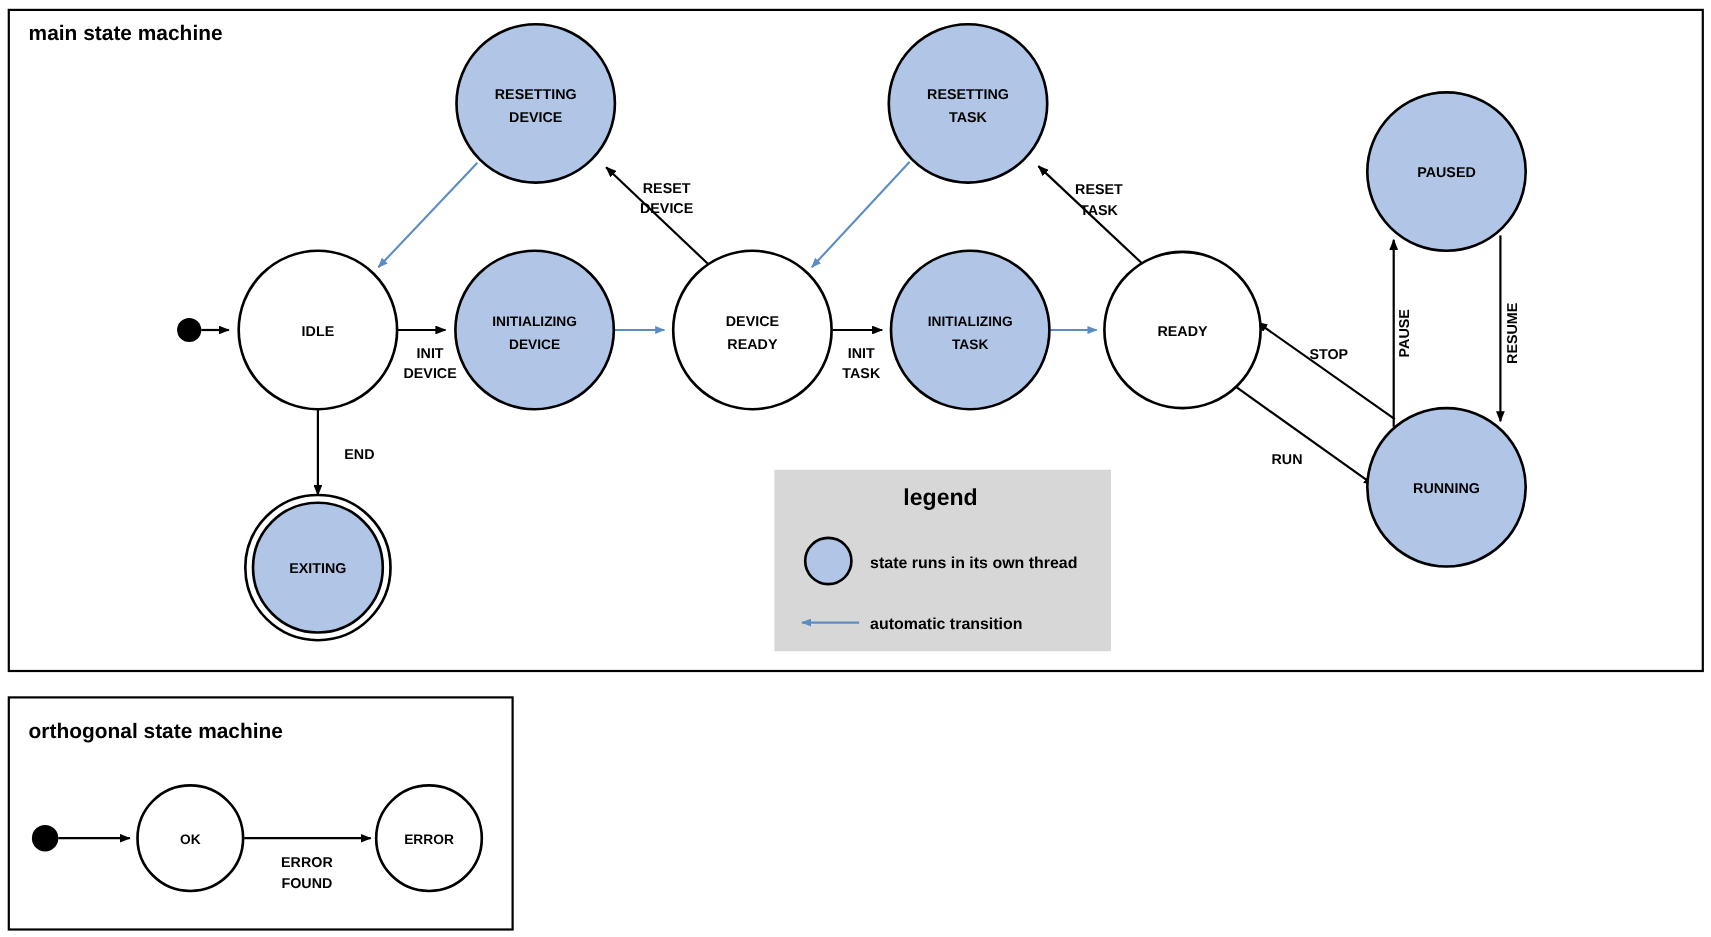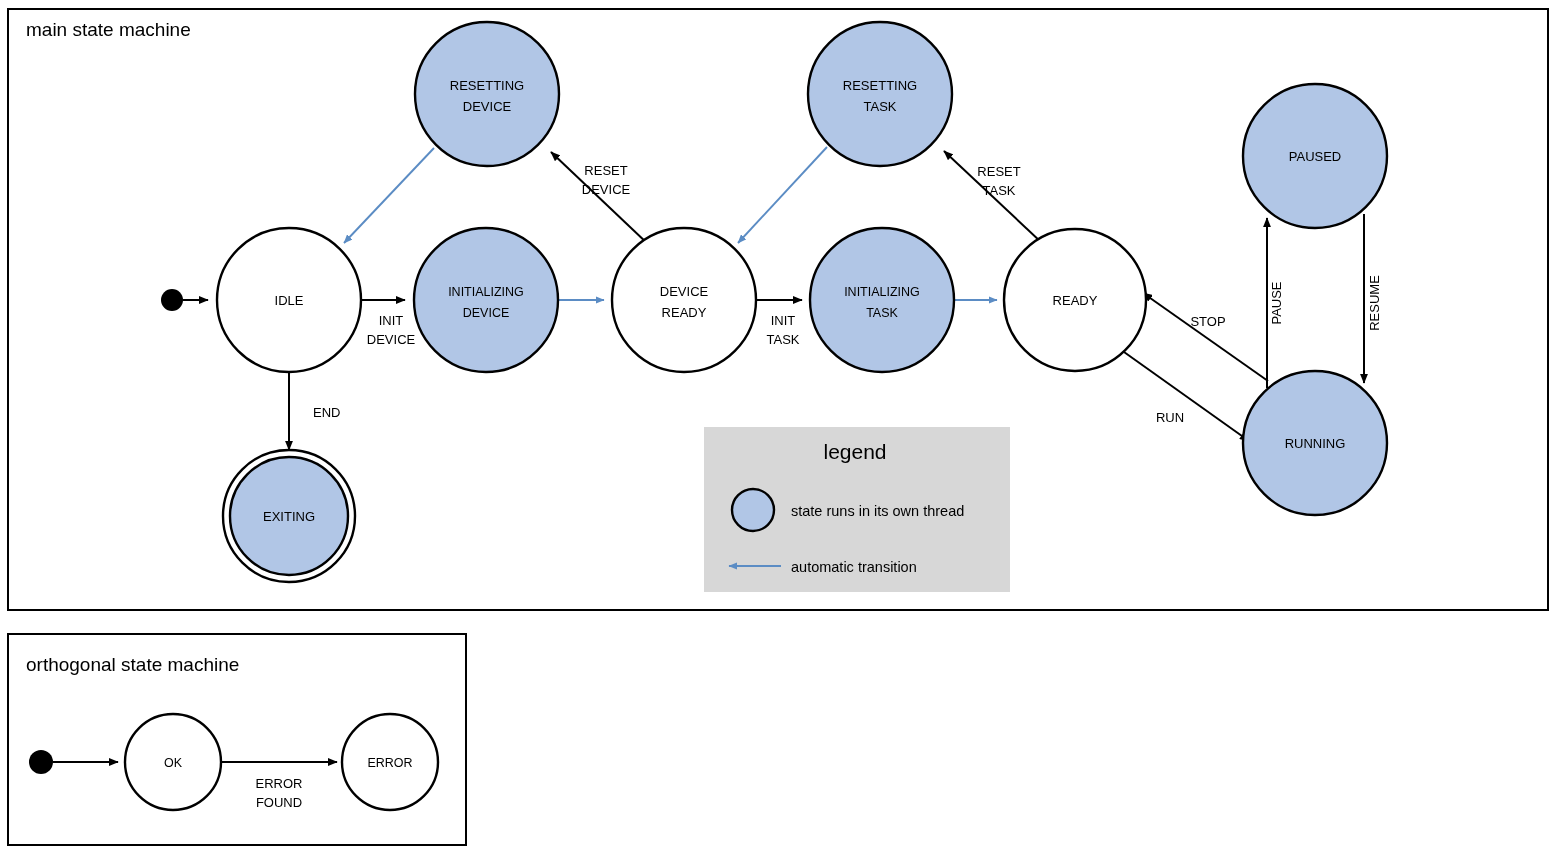--- a/index.html
+++ b/index.html
@@ -10,20 +10,21 @@
   body {
     width: 1555px;
     height: 852px;
     font-family: "Liberation Sans", sans-serif;
     overflow: hidden;
   }
   #canvas-root {
     position: relative;
     width: 1555px;
     height: 852px;
+    font-weight: bold;
   }
   svg#diagram {
     display: block;
     width: 1555px;
     height: 852px;
   }
   .frame-rect {
     fill: #ffffff;
     stroke: #000000;
     stroke-width: 2;

